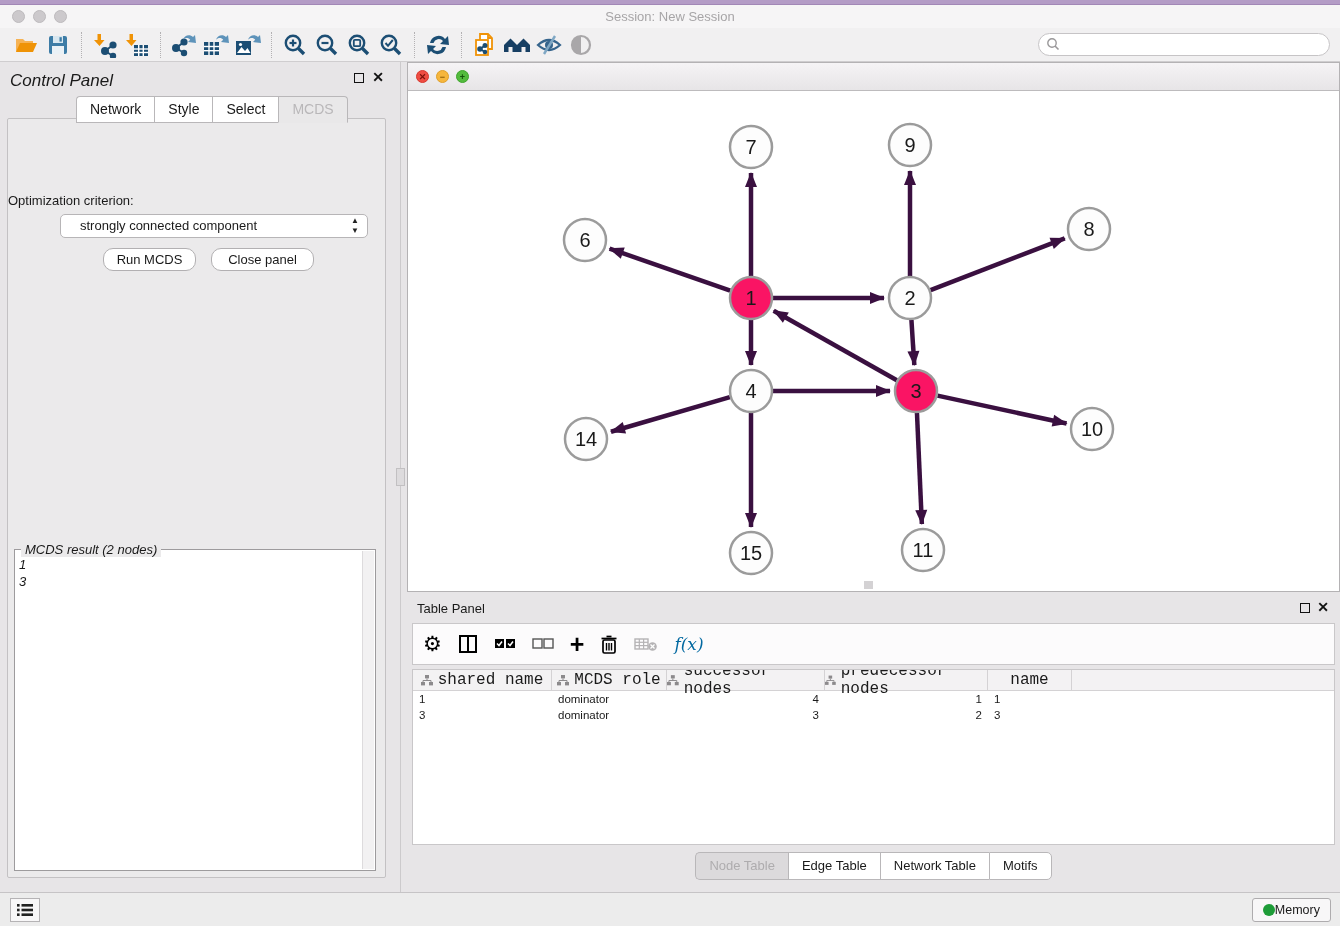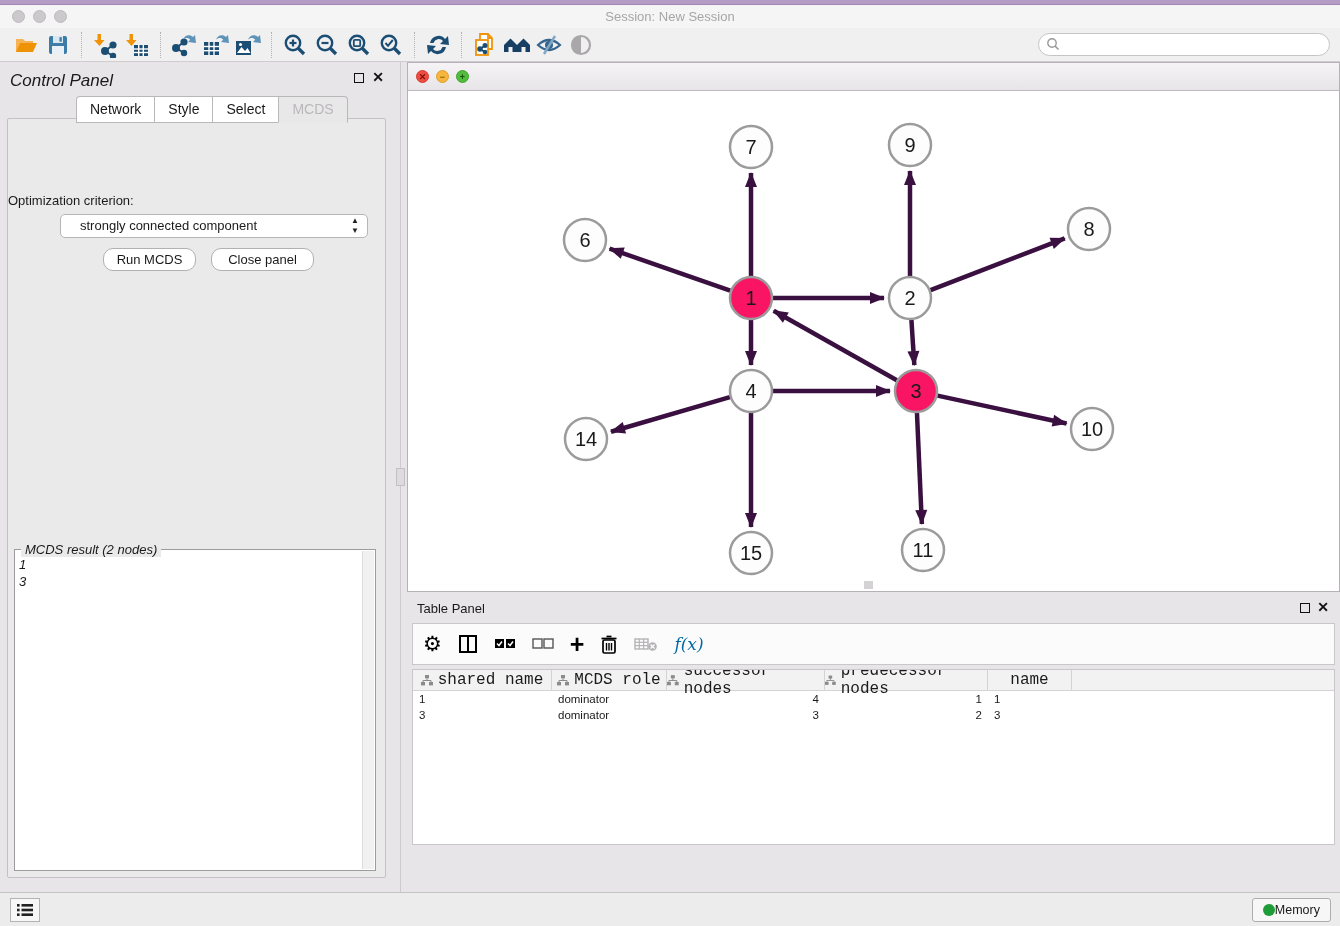--- a/index.html
+++ b/index.html
@@ -503,20 +503,26 @@
     </div>
     <div class="tr">
       <span class="td c0">3</span>
       <span class="td c1">dominator</span>
       <span class="td c2 num-right">3</span>
       <span class="td c3 num-right">2</span>
       <span class="td c4">3</span>
     </div>
   </div>
 
+  <div class="tp-tabs">
+    <span class="tp-tab active">Node Table</span>
+    <span class="tp-tab">Edge Table</span>
+    <span class="tp-tab">Network Table</span>
+    <span class="tp-tab">Motifs</span>
+  </div>
 </div>
 
 <div class="statusbar">
   <div class="sb-list-btn">
     <svg width="18" height="14" viewBox="0 0 18 14">
         <g fill="#222">
           <rect x="1" y="1" width="2.6" height="2.6"></rect>
           <rect x="1" y="5.7" width="2.6" height="2.6"></rect>
           <rect x="1" y="10.4" width="2.6" height="2.6"></rect>
           <rect x="5.5" y="1" width="11.5" height="2.6"></rect>

